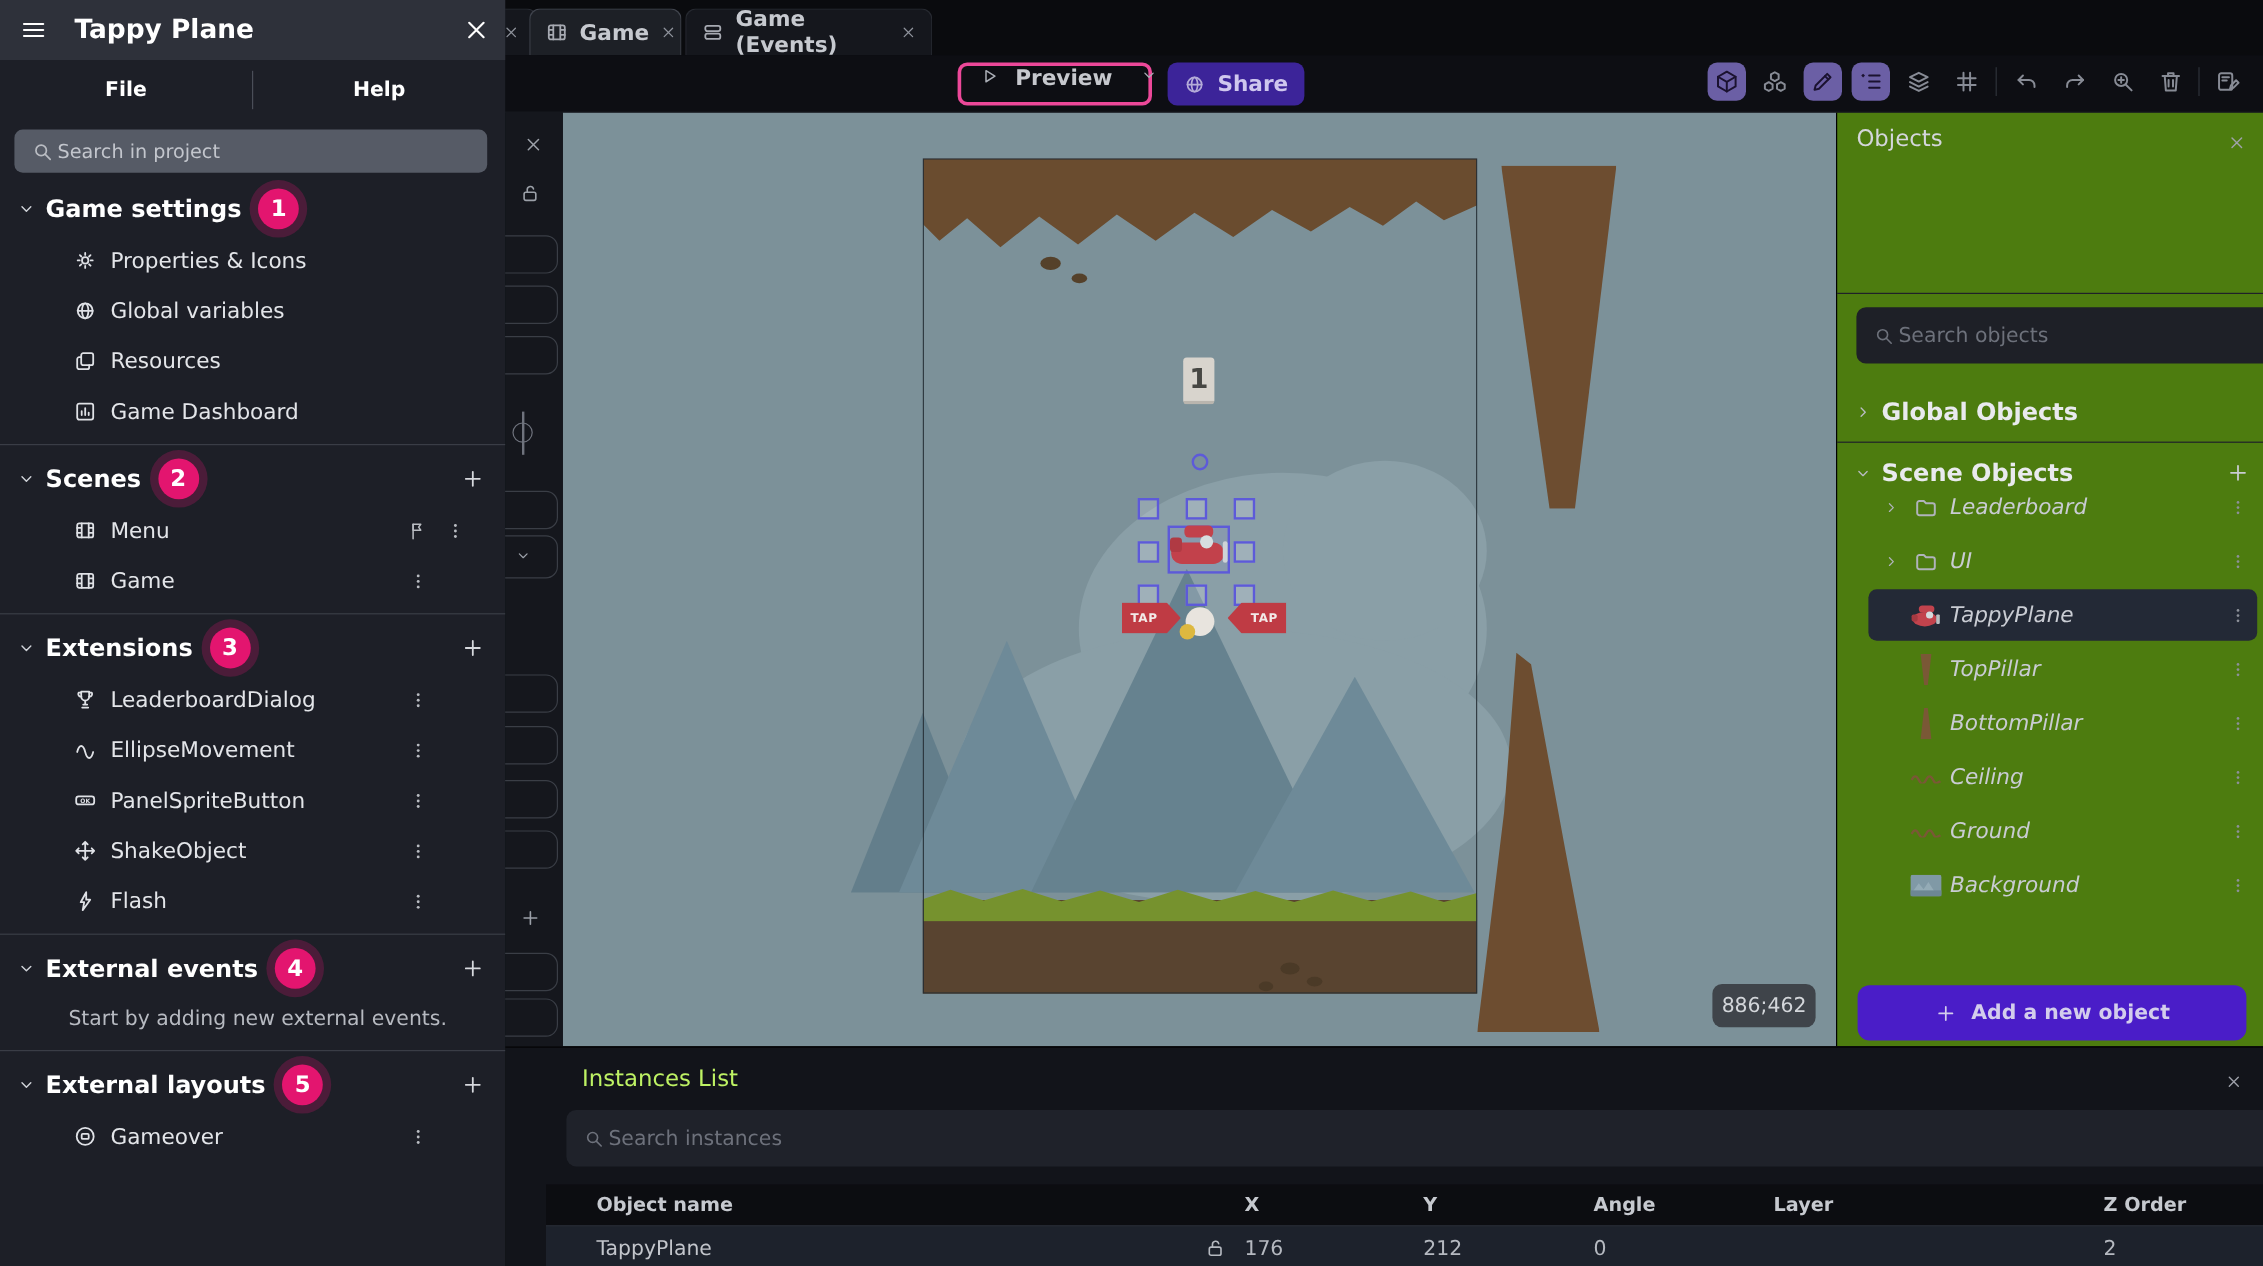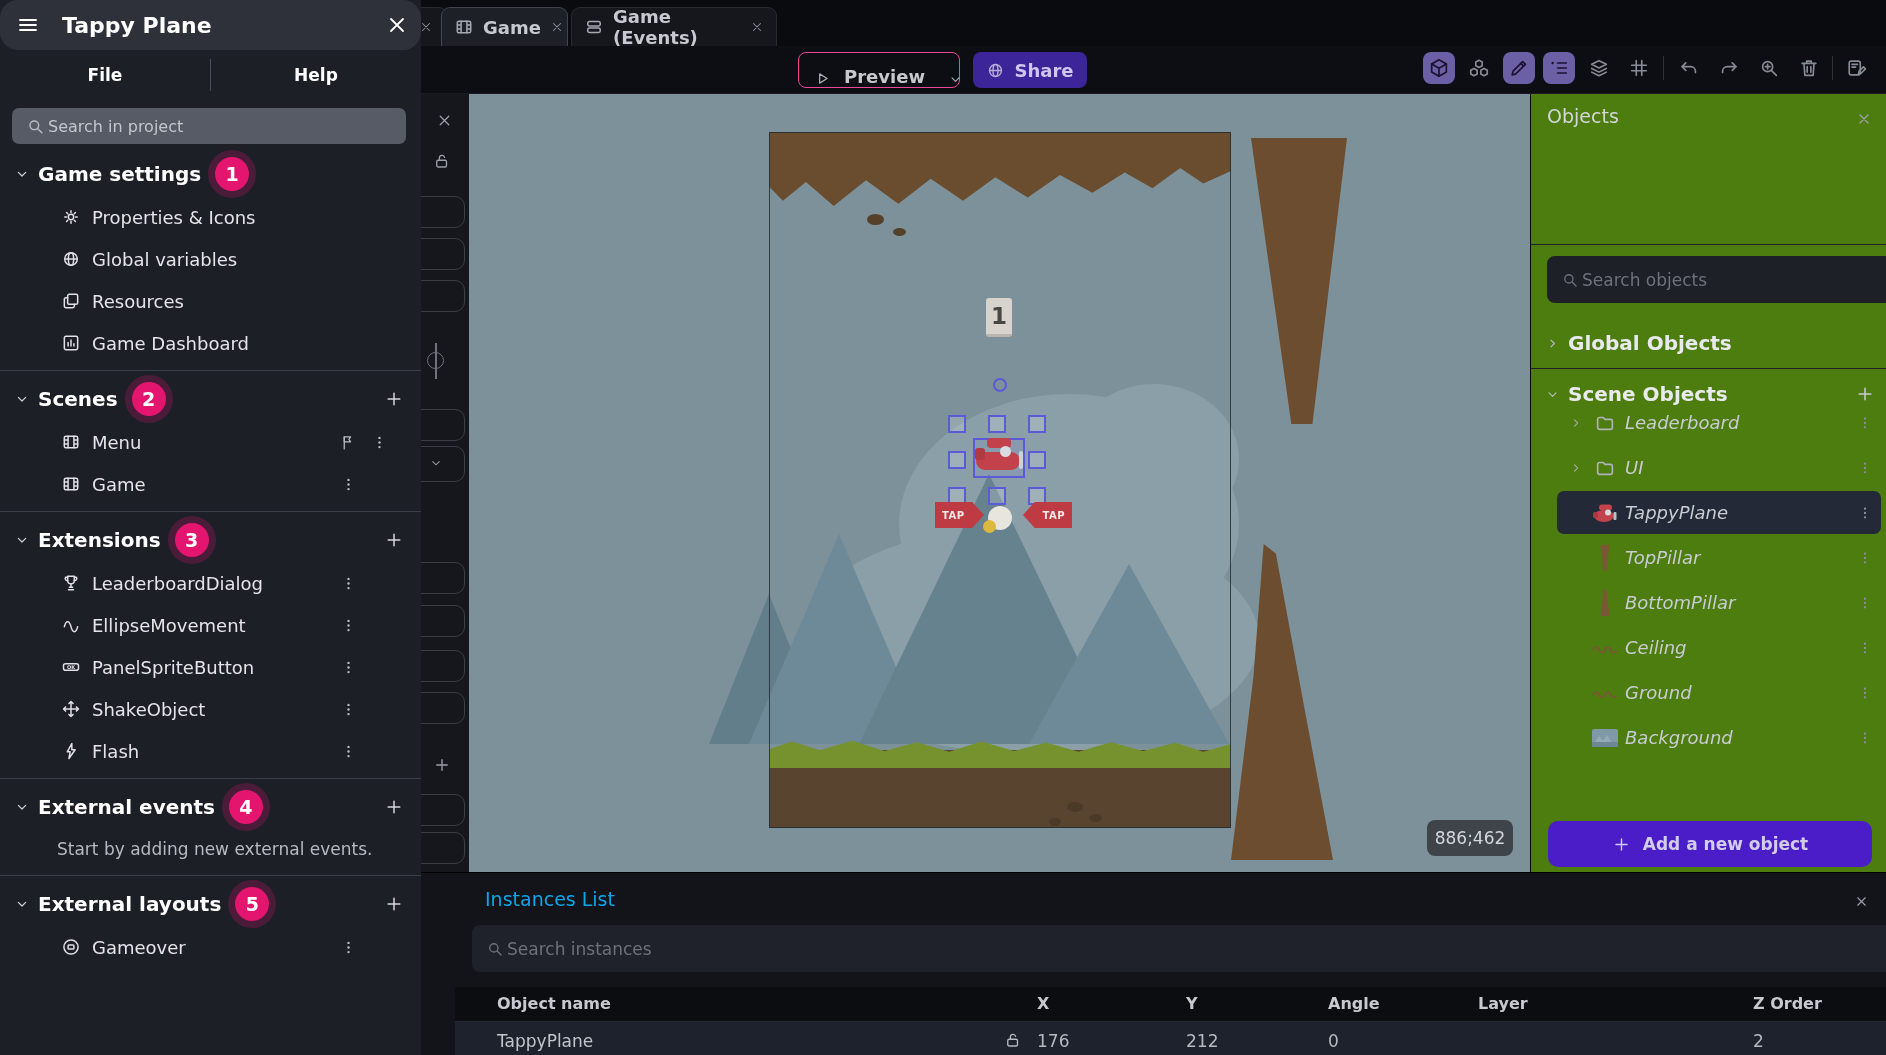--- a/index.html
+++ b/index.html
@@ -15,22 +15,22 @@
   .tab{position:absolute;top:7px;height:39px;display:flex;align-items:center;gap:9px;
        padding:0 12px;border-radius:9px 9px 0 0;box-sizing:border-box;font-weight:bold;
        font-size:18px;color:#c6c9cf;}
   .tab .ic{width:20px;height:20px;color:#a7aab2;}
   .tab .tclose{width:14px;height:14px;color:#8e929b;}
   .tab.active{background:#1d2026;border:1px solid #41454e;border-bottom:none;}
   .tab.inactive{background:#15171d;border:1px solid #272a31;border-bottom:none;}
 
   
   #toolbar{left:0;top:46px;width:1886px;height:48px;background:#0d0e13;border-bottom:1px solid #1a1c22;}
-  #preview-btn{left:798px;top:6px;width:162px;height:36px;border:1px solid #ec4899;border-radius:8px;
-      display:flex;align-items:flex-end;color:#c6c8cd;font-weight:bold;font-size:18px;}
+  #preview-btn{left:798px;top:6px;width:162px;height:36px;border:3px solid #ec4899;border-radius:8px;
+      display:flex;align-items:flex-start;color:#c6c8cd;font-weight:bold;font-size:18px;}
   #preview-btn .ic{width:17px;height:17px;margin-left:15px;color:#a9adb5;}
   #preview-btn .plabel{margin-left:13px;}
   #preview-btn .pdiv{margin-left:14px;width:1px;height:36px;background:#595d66;}
   #preview-btn .pchev{width:15px;height:15px;margin-left:9px;color:#a9adb5;}
   #share-btn{left:973px;top:6px;width:114px;height:36px;background:#3c2499;border-radius:8px;
       display:flex;align-items:center;justify-content:center;gap:9px;color:#cfc7ee;font-weight:bold;font-size:18px;}
   #share-btn .ic{width:19px;height:19px;color:#b4abd8;}
   .tbtn{position:absolute;top:6px;width:32px;height:32px;display:flex;align-items:center;
         justify-content:center;border-radius:8px;color:#878b95;}
   .tbtn .ic{width:22px;height:22px;}
@@ -93,32 +93,32 @@
   .obj-row .olabel{position:absolute;left:94px;}
   .obj-row .kebab{position:absolute;left:326px;width:16px;height:16px;color:#8d919a;}
   .obj-row.selected::before{content:"";position:absolute;left:26px;top:1px;right:6px;bottom:1px;background:#232936;border-radius:7px;}
   .obj-row>*{z-index:1;}
   #add-object-btn{left:17px;top:727px;width:324px;height:46px;background:#4a1dc8;border-radius:10px;
      display:flex;align-items:center;justify-content:center;gap:12px;color:#d3cdec;font-weight:bold;font-size:17px;}
   #add-object-btn .ic{width:19px;height:19px;}
 
   
   #instances{left:421px;top:872px;width:1465px;height:183px;background:#12141a;border-top:1px solid #000;}
-  #instances-title{left:64px;top:15px;font-size:19px;color:#0ea5e9;}
+  #instances-title{left:64px;top:15px;font-size:19px;color:#bef264;}
   #instances-close{left:1433px;top:21px;width:15px;height:15px;color:#9fa2ab;}
   #instances-search{left:51px;top:52px;width:1421px;height:47px;background:#1f222a;}
   #itable-head{left:34px;top:114px;width:1431px;height:34px;background:#0c0d11;}
   #itable-head span{position:absolute;top:7px;font-size:16px;font-weight:bold;color:#c6c9cf;}
   #itable-row{left:34px;top:148px;width:1431px;height:38px;background:#1d222c;border-top:1px solid #262b34;}
   #itable-row span{position:absolute;top:9px;font-size:17px;color:#b5b9c0;}
   #itable-row .ic{position:absolute;left:549px;top:9px;width:18px;height:18px;color:#b5b9c0;}
 
   
   #drawer{left:0;top:0;width:421px;height:1055px;background:#1d1f27;z-index:100;}
-  #drawer-header{left:0;top:0;width:421px;height:50px;background:#2e313a;display:flex;align-items:center;border-radius:18px;}
+  #drawer-header{left:0;top:0;width:421px;height:50px;background:#2e313a;display:flex;align-items:center;}
   #drawer-header .ic{width:24px;height:24px;color:#fff;}
   #hamburger{margin-left:16px;}
   #drawer-title{margin-left:22px;font-size:22px;font-weight:bold;color:#fff;}
   #drawer-close{position:absolute;left:385px;width:21px;height:21px;}
   #drawer-menu{left:0;top:50px;width:421px;height:50px;display:flex;align-items:center;}
   #drawer-menu .mi{flex:1;text-align:center;font-weight:bold;font-size:17px;color:#fff;}
   #drawer-menu .mdiv{width:1px;height:32px;background:#4a4e58;}
   #drawer-search{left:12px;top:108px;width:394px;height:36px;background:#565b66;border-radius:7px;}
   #drawer-search .ic{color:#b9bcc2;}
   #drawer-search input{color:#e8eaee;font-size:16px;}

